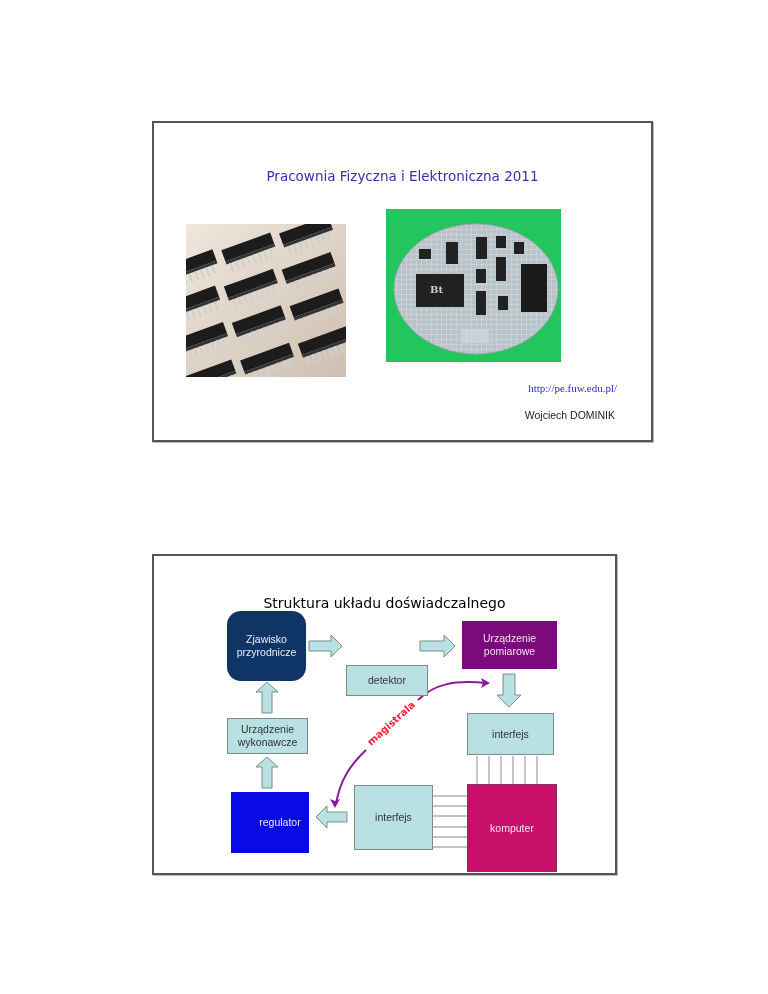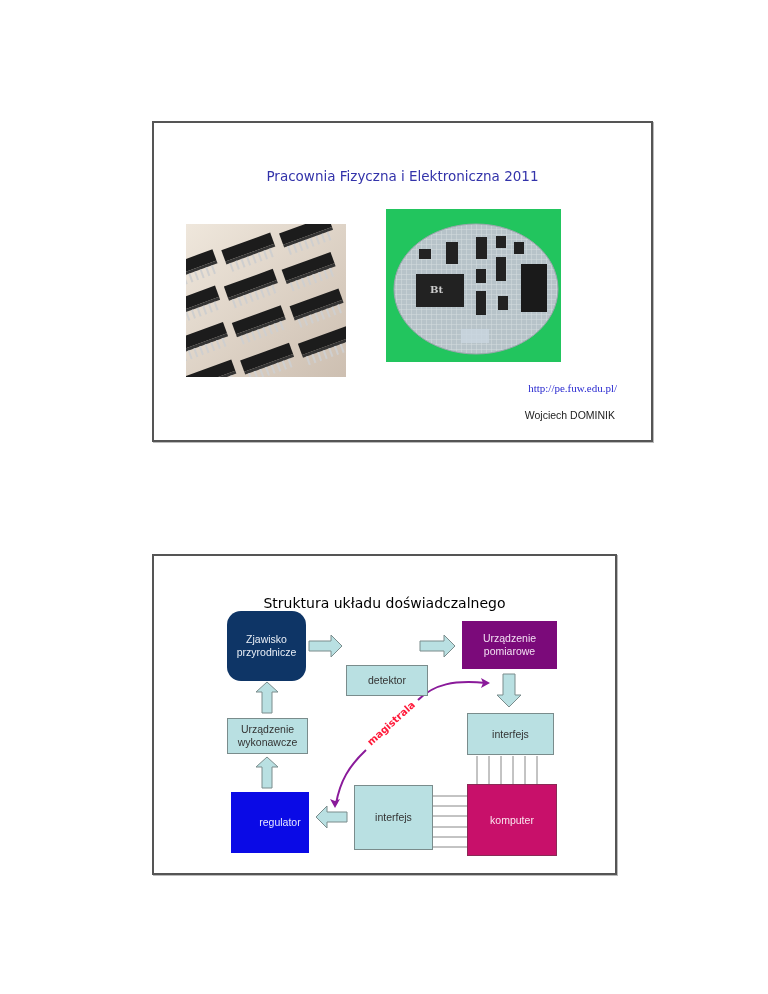--- a/index.html
+++ b/index.html
@@ -35,21 +35,21 @@
       text-align: center; font-size: 10.5px; line-height: 13px; box-sizing: border-box;
     }
     .light { background: #b9e0e2; border: 1px solid #7a8c8c; color: #333; }
     #b-zjaw { left: 73px; top: 55px; width: 79px; height: 70px; background: #0e3566; color: #e8eef6; border-radius: 14px; }
     #b-det { left: 192px; top: 73px; width: 82px; height: 31px; margin-top: 36px; }
     #b-pom { left: 308px; top: 65px; width: 95px; height: 48px; background: #7b0a7a; color: #f2dff2; }
     #b-int1 { left: 313px; top: 157px; width: 87px; height: 42px; }
     #b-wyk { left: 73px; top: 162px; width: 81px; height: 36px; }
     #b-reg { left: 77px; top: 236px; width: 78px; height: 61px; background: #0a0ae6; color: #e6e6ff; padding-left: 20px; }
     #b-int2 { left: 200px; top: 229px; width: 79px; height: 65px; }
-    #b-komp { left: 313px; top: 228px; width: 90px; height: 72px; background: #c8106a; color: #fbe5ef; border: 1px solid #8a2a55; }
+    #b-komp { left: 313px; top: 228px; width: 90px; height: 88px; background: #c8106a; color: #fbe5ef; border: 1px solid #8a2a55; }
 
     svg.overlay { position: absolute; left: 0; top: 0; }
   </style>
 </head>
 <body>
 
 <div class="slide" id="slide1">
   <div class="slide-title" id="title1">Pracownia Fizyczna i Elektroniczna 2011</div>
 
   <div class="photo" id="photo-dips">

